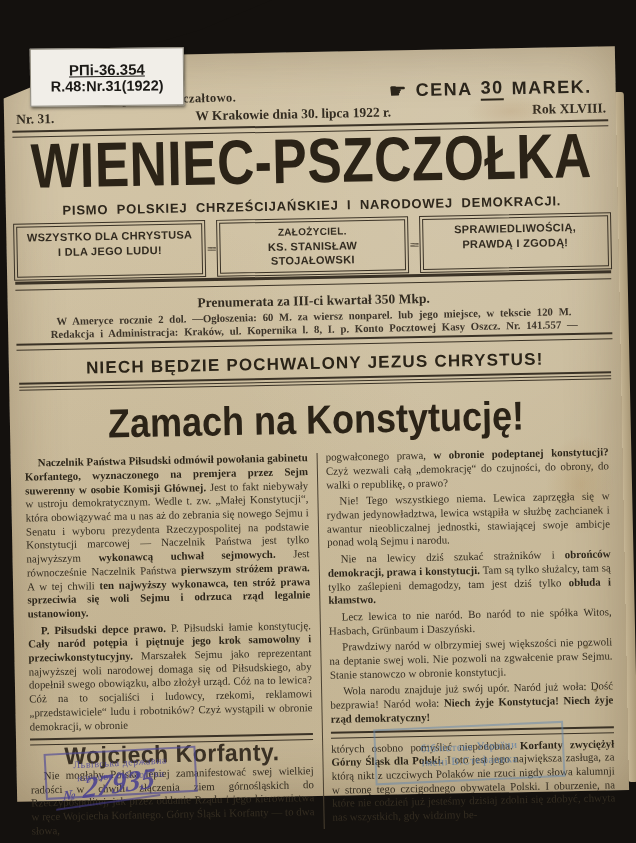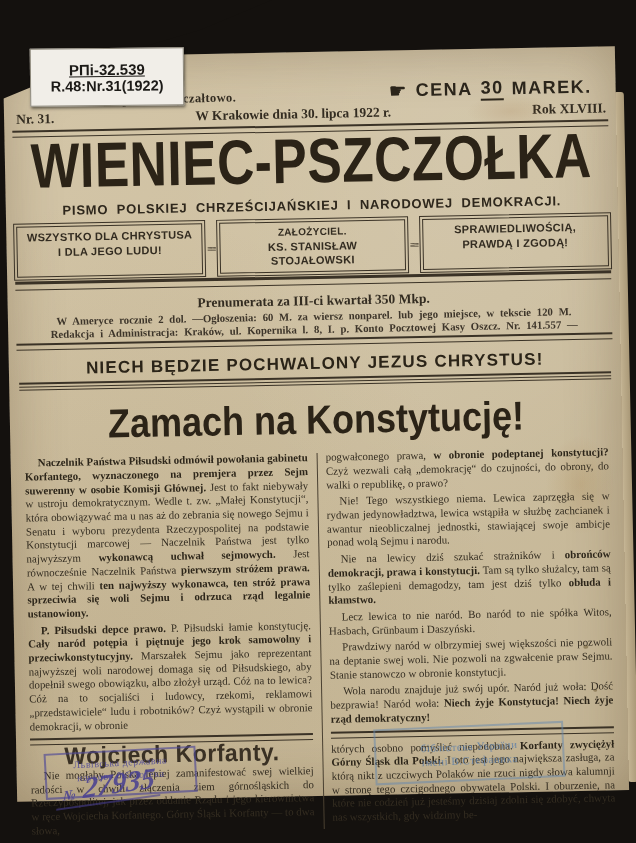--- a/index.html
+++ b/index.html
@@ -214,17 +214,17 @@
     </div>
     <div class="stamp-ukr">
       <div>бібліотека України</div>
       <div>імені В.Стефаника</div>
     </div>
   </div>
 
   <div class="corner-wedge"></div>
 
   <div class="sticker">
-    <div class="s1">РПі-32.539</div>
+    <div class="s1">РПі-36.354</div>
     <div class="s2">R.48:Nr.31(1922)</div>
   </div>
 
 </div>
 
 </body></html>

